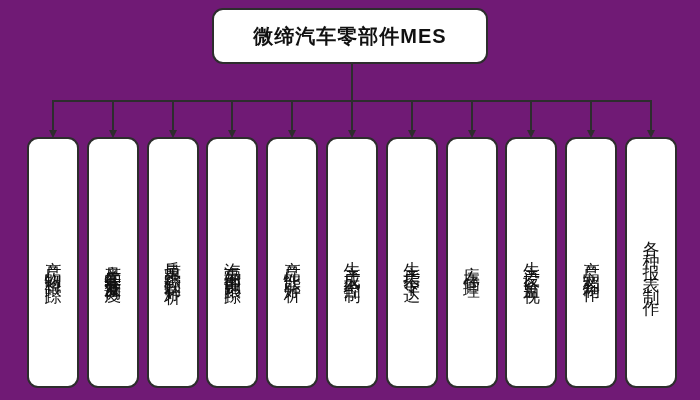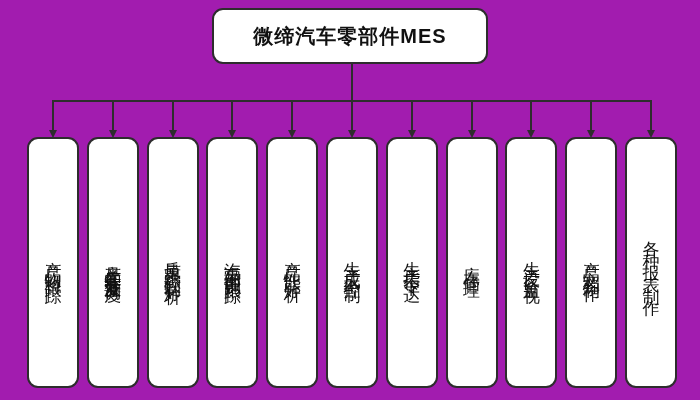--- a/index.html
+++ b/index.html
@@ -5,21 +5,21 @@
   html, body {
     margin: 0;
     padding: 0;
     background: #ffffff;
     font-family: "Liberation Sans", sans-serif;
   }
   .canvas {
     position: relative;
     width: 700px;
     height: 400px;
-    background: #a21caf;
+    background: #701a75;
     overflow: hidden;
     color: #111111;
   }
   
   .title-box {
     position: absolute;
     left: 212px;
     top: 8px;
     width: 276px;
     height: 56px;

